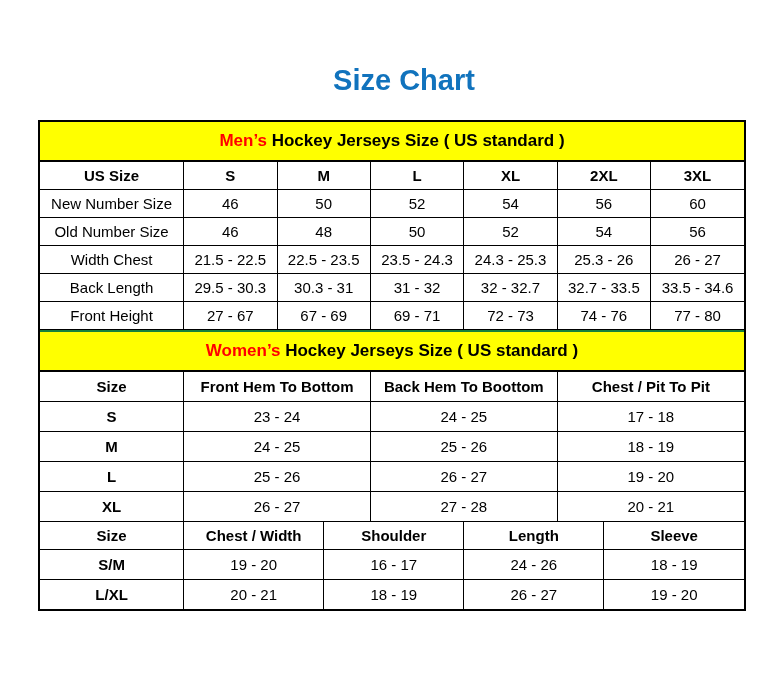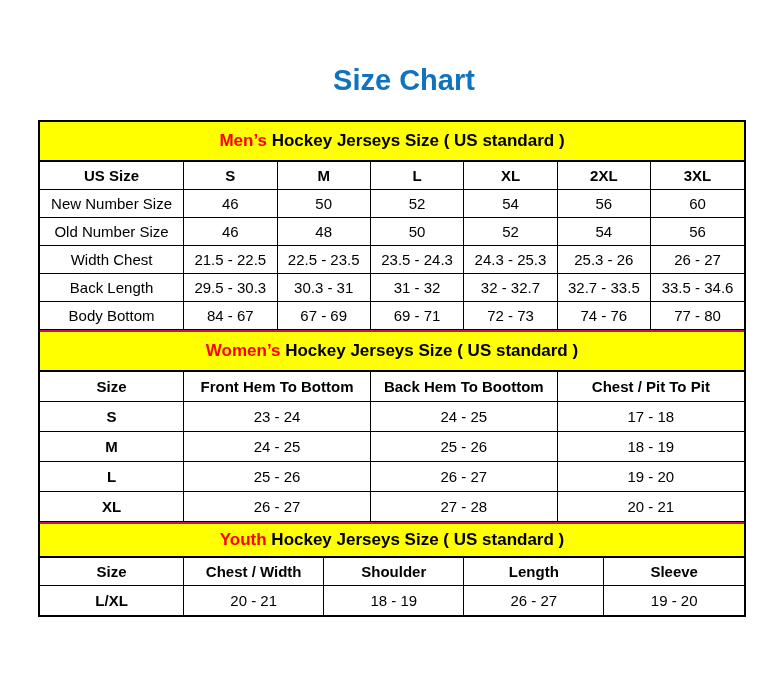--- a/index.html
+++ b/index.html
@@ -30,21 +30,21 @@
   .band {
     background: #ffff00;
     border-bottom: 2px solid #000;
     text-align: center;
     font-weight: bold;
     font-size: 17px;
     line-height: 20px;
     padding: 9px 0;
     color: #000;
   }
-  section + section .band { border-top: 2px solid #be185d; }
+  section + section .band { border-top: 2px solid #15803d; }
   #sec-youth .band { padding: 6px 0; }
   .band .highlight { color: #ff0000; }
   table.tbl {
     border-collapse: collapse;
     width: 100%;
     table-layout: fixed;
   }
   .tbl th, .tbl td {
     border: 1px solid #000;
     text-align: center;
@@ -129,22 +129,22 @@
           <tr>
             <td class="row-label">Back Length</td>
             <td>29.5 - 30.3</td>
             <td>30.3 - 31</td>
             <td>31 - 32</td>
             <td>32 - 32.7</td>
             <td>32.7 - 33.5</td>
             <td>33.5 - 34.6</td>
           </tr>
           <tr>
-            <td class="row-label">Body Bottom</td>
-            <td>84 - 67</td>
+            <td class="row-label">Front Height</td>
+            <td>27 - 67</td>
             <td>67 - 69</td>
             <td>69 - 71</td>
             <td>72 - 73</td>
             <td>74 - 76</td>
             <td>77 - 80</td>
           </tr>
         </tbody>
       </table>
   </section>
 
@@ -184,35 +184,39 @@
             <td class="row-label">XL</td>
             <td>26 - 27</td>
             <td>27 - 28</td>
             <td>20 - 21</td>
           </tr>
         </tbody>
       </table>
   </section>
 
   <section id="sec-youth">
-    <div class="band">
-      <span class="highlight">Youth</span><span> Hockey Jerseys Size ( US standard )</span>
-    </div>
     <table class="tbl">
         <thead>
           <tr>
             <th>Size</th>
             <th>Chest / Width</th>
             <th>Shoulder</th>
             <th>Length</th>
             <th>Sleeve</th>
           </tr>
         </thead>
         <tbody>
           <tr>
+            <td class="row-label">S/M</td>
+            <td>19 - 20</td>
+            <td>16 - 17</td>
+            <td>24 - 26</td>
+            <td>18 - 19</td>
+          </tr>
+          <tr>
             <td class="row-label">L/XL</td>
             <td>20 - 21</td>
             <td>18 - 19</td>
             <td>26 - 27</td>
             <td>19 - 20</td>
           </tr>
         </tbody>
       </table>
   </section>
 

